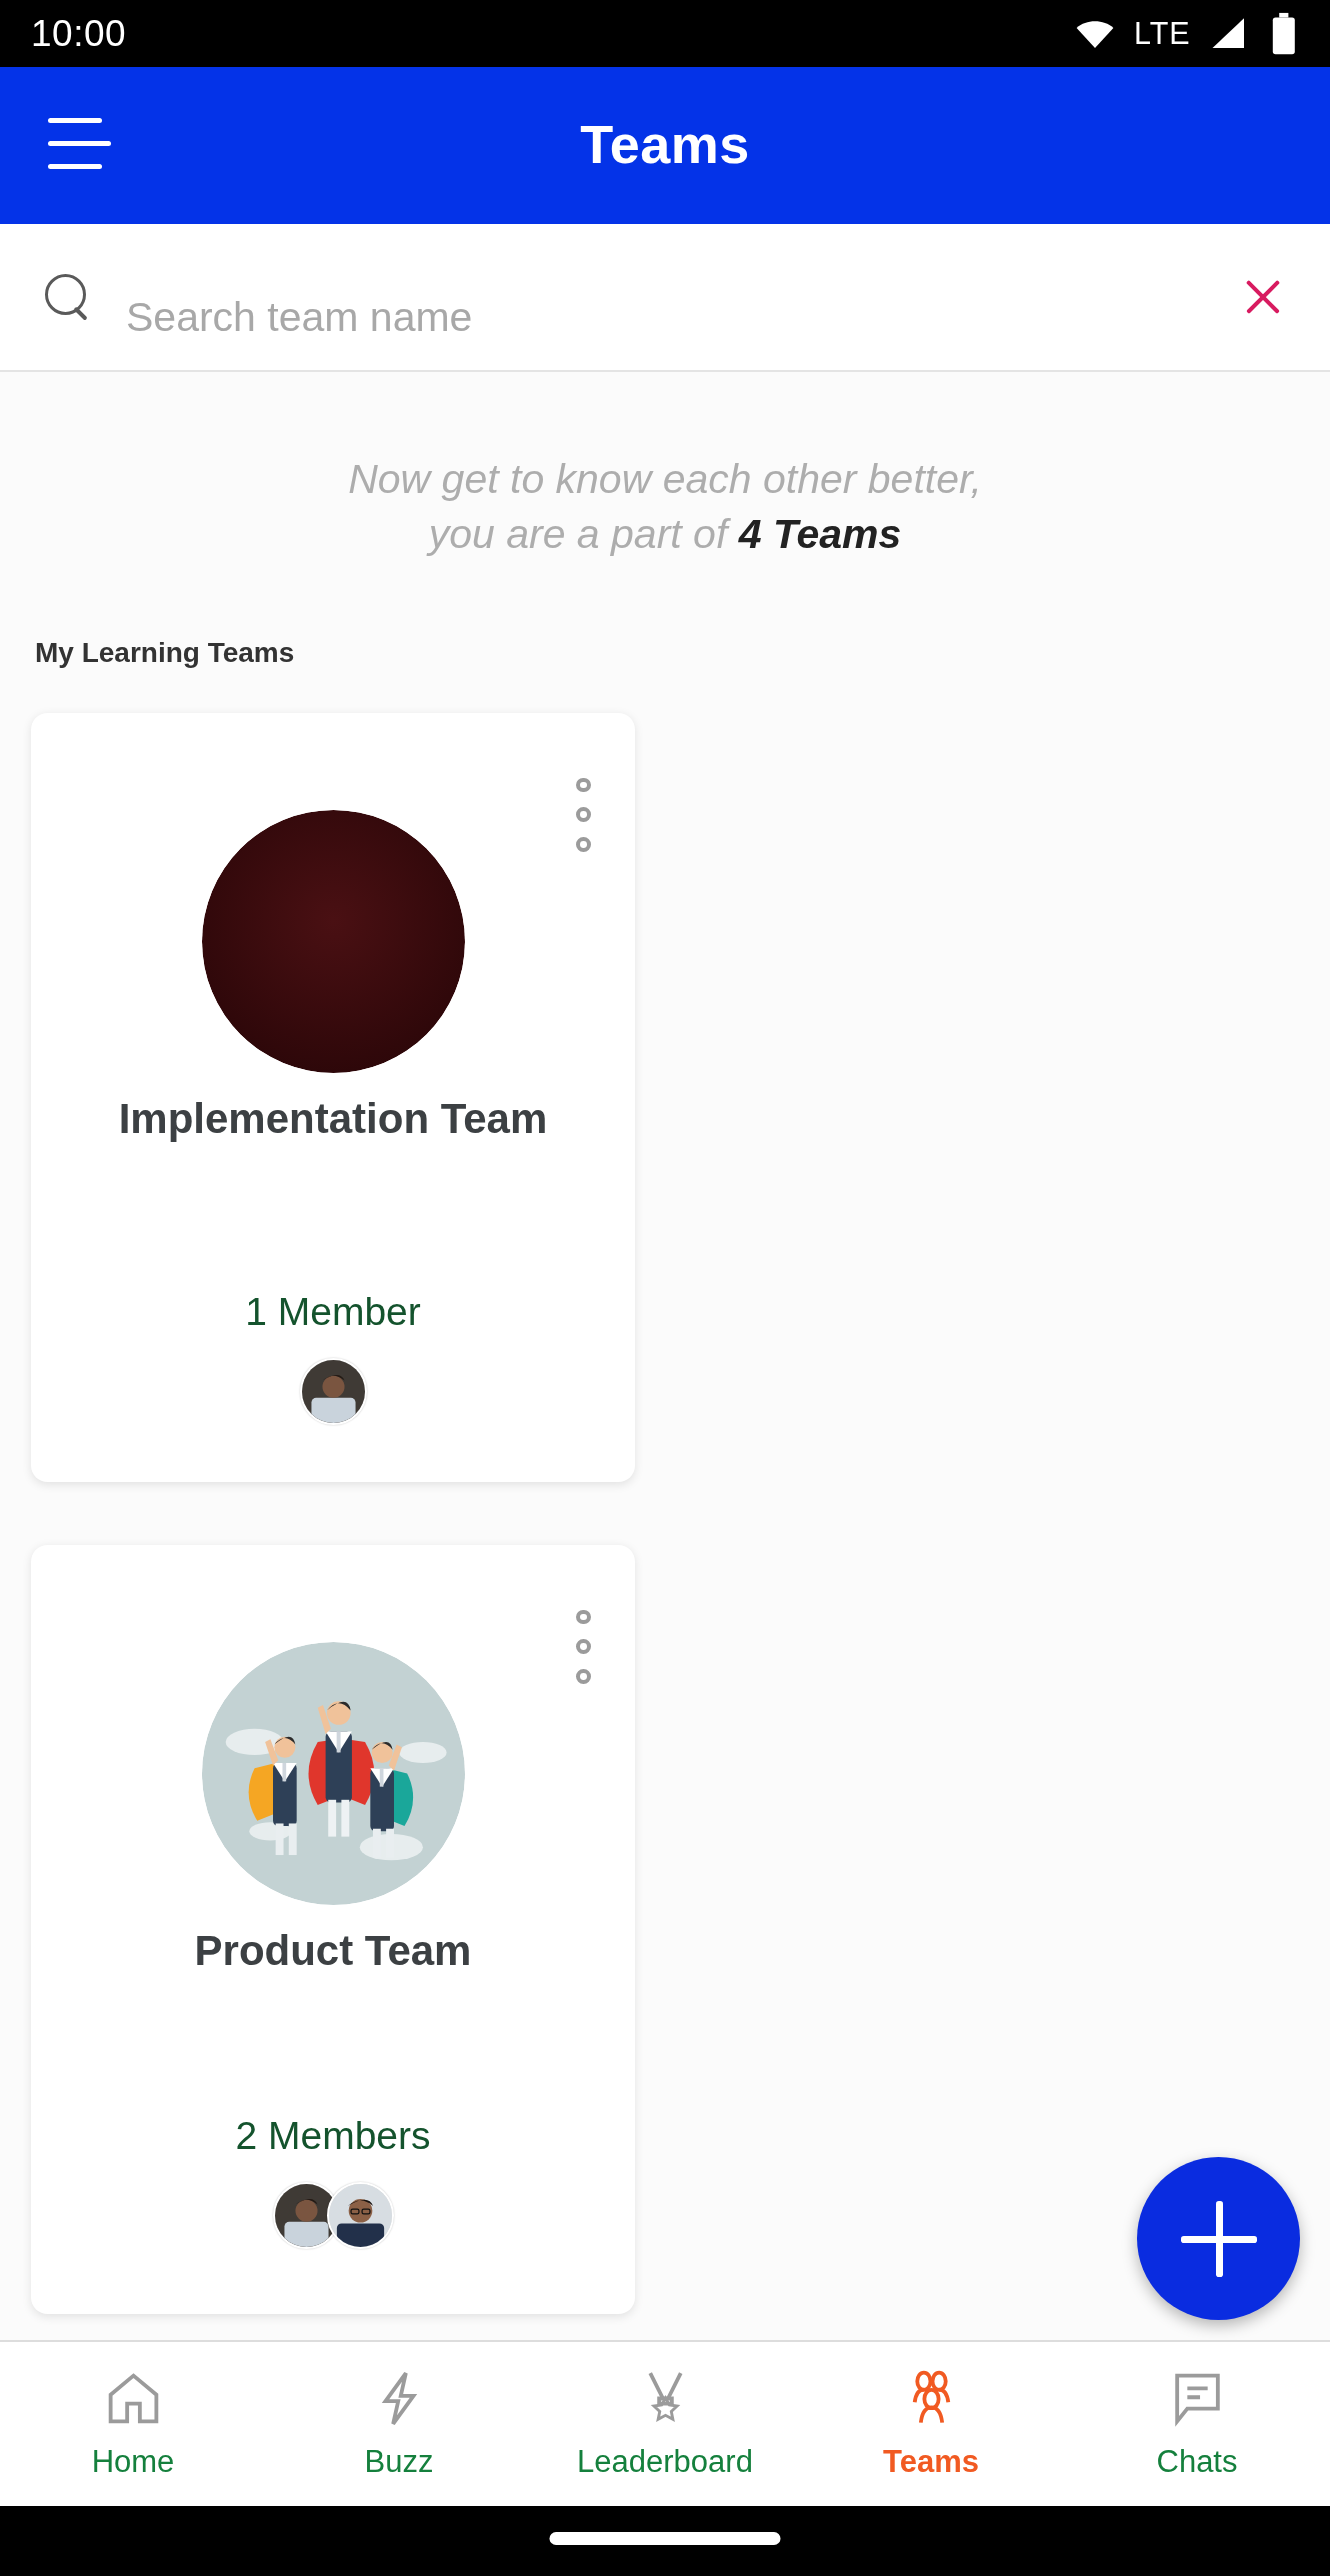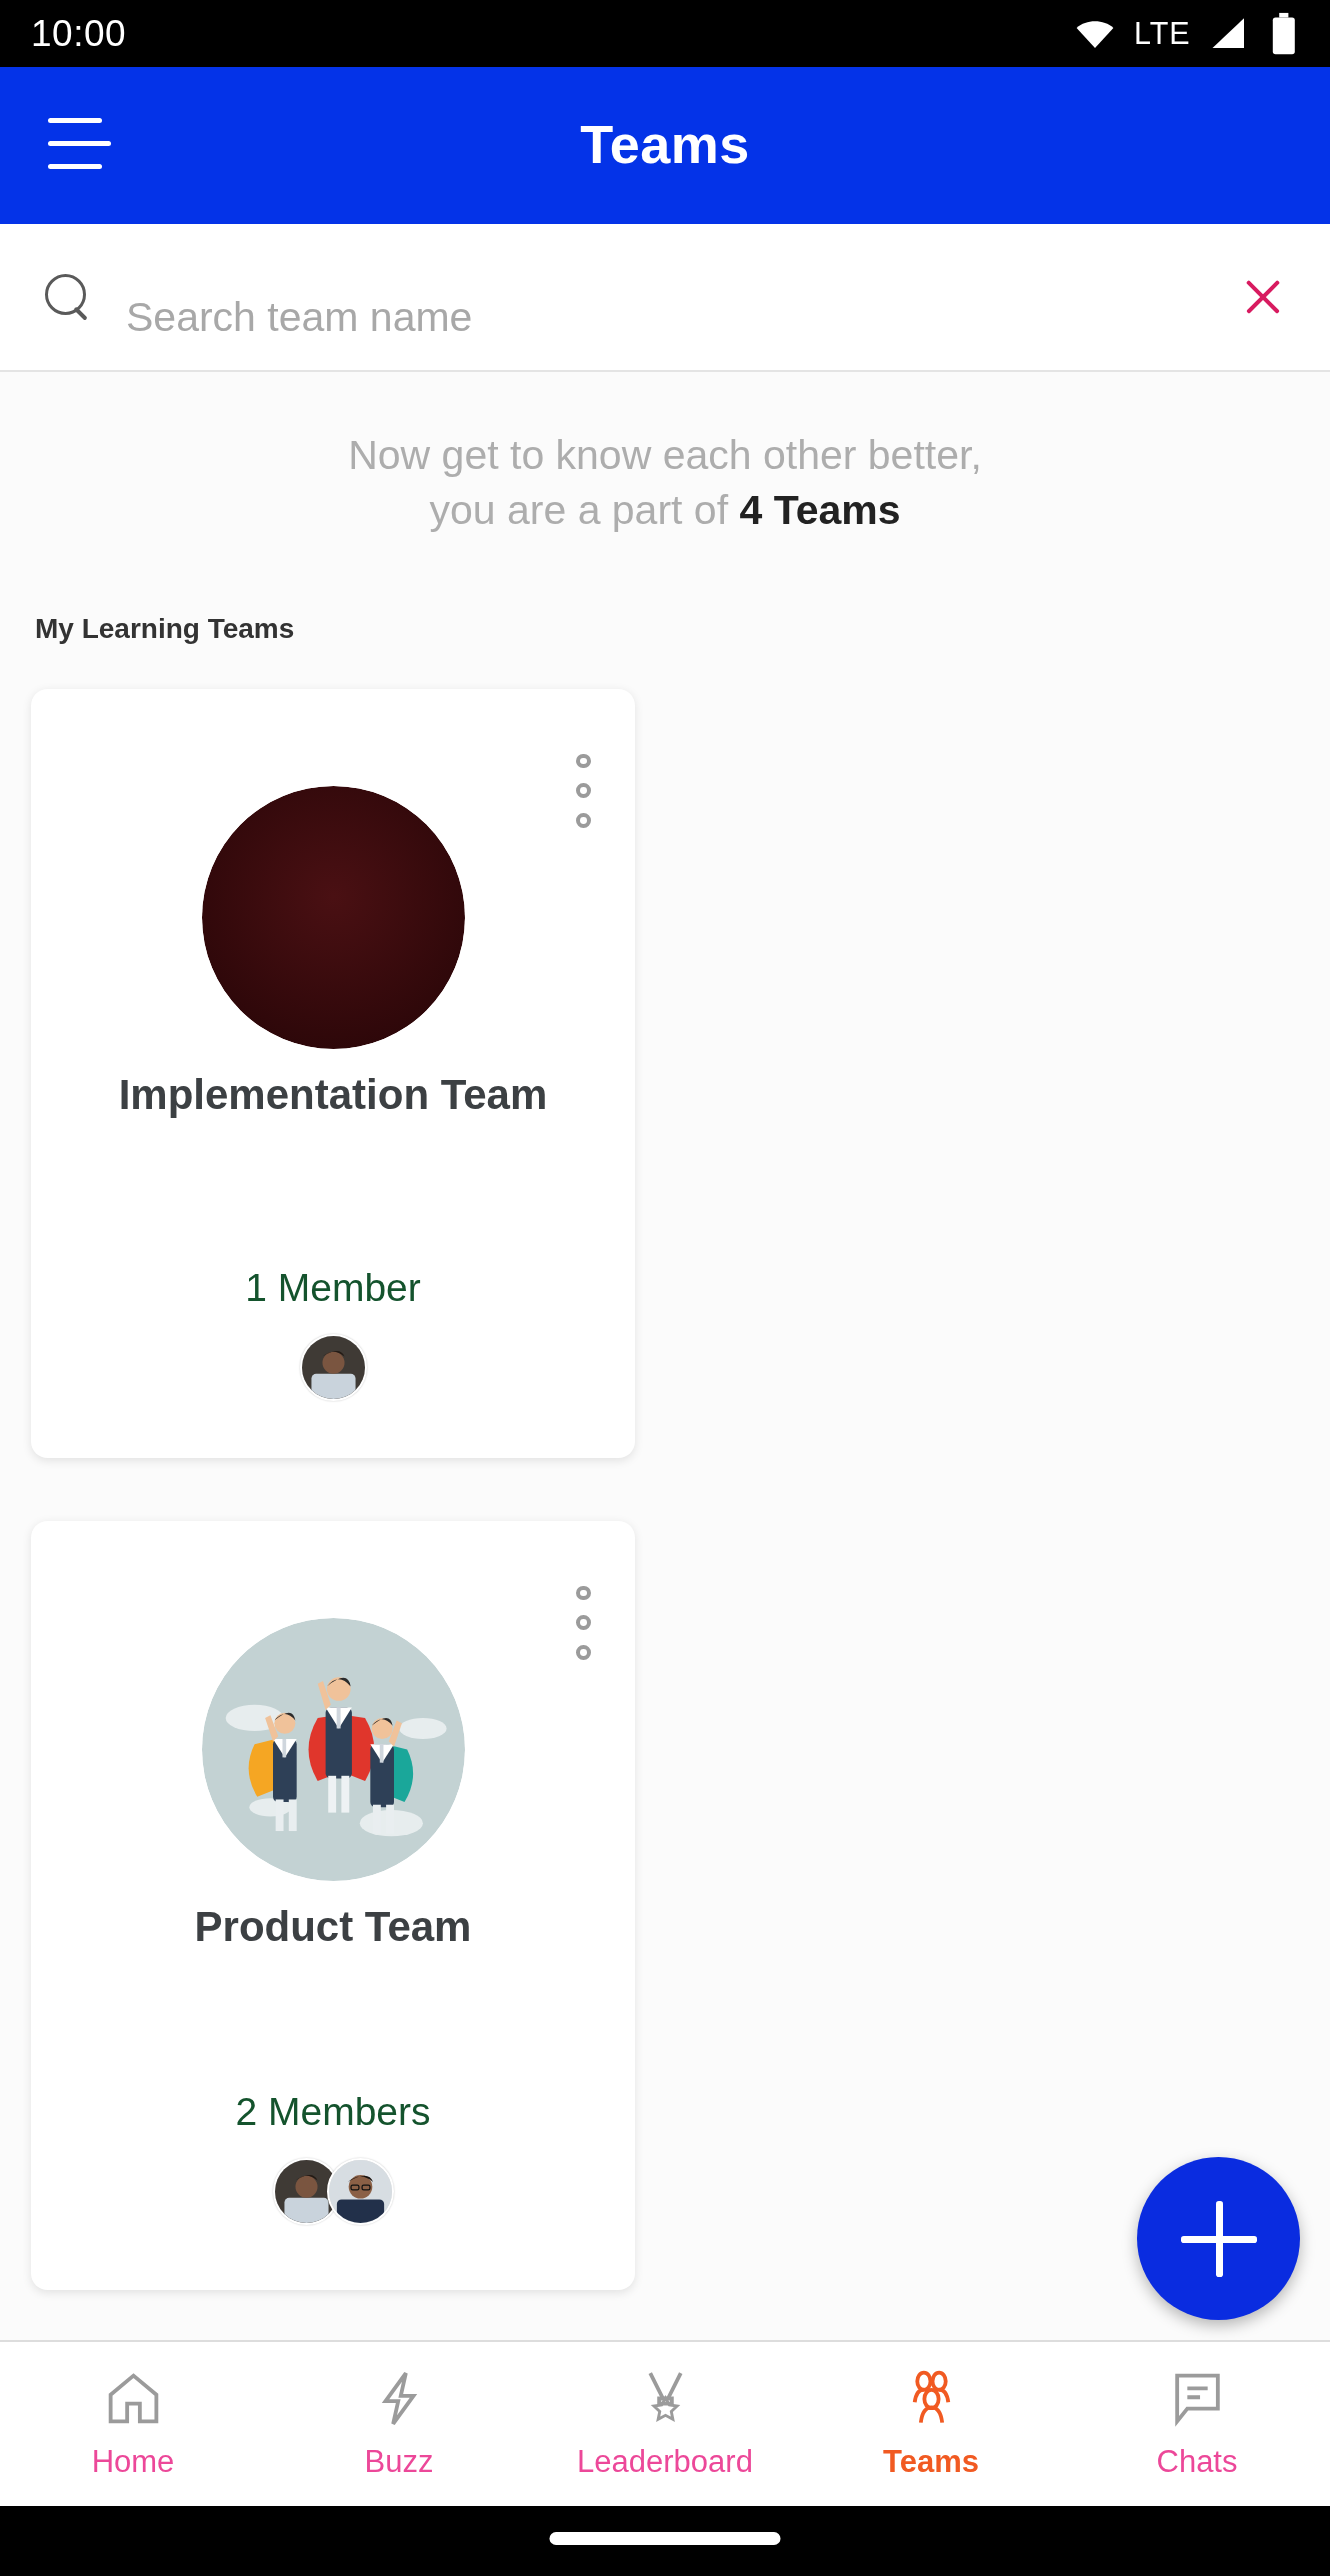--- a/index.html
+++ b/index.html
@@ -71,22 +71,22 @@
   }
   .search-clear::before { transform:rotate(45deg); }
   .search-clear::after  { transform:rotate(-45deg); }
 
   
   .content {
     position:absolute; top:374px; left:0; width:1330px; height:1965px;
     background:#fbfbfb; overflow:hidden;
   }
   .tagline {
-    margin-top:54px; text-align:center; font-size:41px; line-height:1.35;
-    color:#adadad; padding:0 111px;
+    margin-top:78px; text-align:center; font-size:41px; line-height:1.35;
+    color:#adadad; padding:0 111px;font-style:italic;
   }
   .tagline b { color:#222222; font-weight:bold; }
   .section-title {
     margin-top:74px; padding-left:35px;
     font-size:28px; font-weight:bold; color:#333333;
   }
 
   .grid {
     margin-top:44px; padding:0 31px;
     display:flex; flex-wrap:wrap; gap:63px 63px;
@@ -147,21 +147,21 @@
   
   .bottomnav {
     position:absolute; top:2340px; left:0; width:1330px; height:166px;
     background:#ffffff; border-top:2.8px solid #dddddd;
     display:flex; align-items:center; z-index:40;
   }
   .navitem {
     flex:1; display:flex; flex-direction:column; align-items:center;
     gap:14.8px; cursor:pointer;
   }
-  .navitem .nav-label { font-size:31px; color:#ec4899; }
+  .navitem .nav-label { font-size:31px; color:#15803d; }
   .navitem.active .nav-label { color:#F15A22; font-weight:bold; }
   .nav-icon { width:61px; height:61px; display:block; }
 
   
   .gesturebar {
     position:absolute; top:2506px; left:0; width:1330px; height:70px;
     background:#000000;
   }
   .gesturebar .pill {
     position:absolute; left:50%; transform:translateX(-50%); top:26px;

